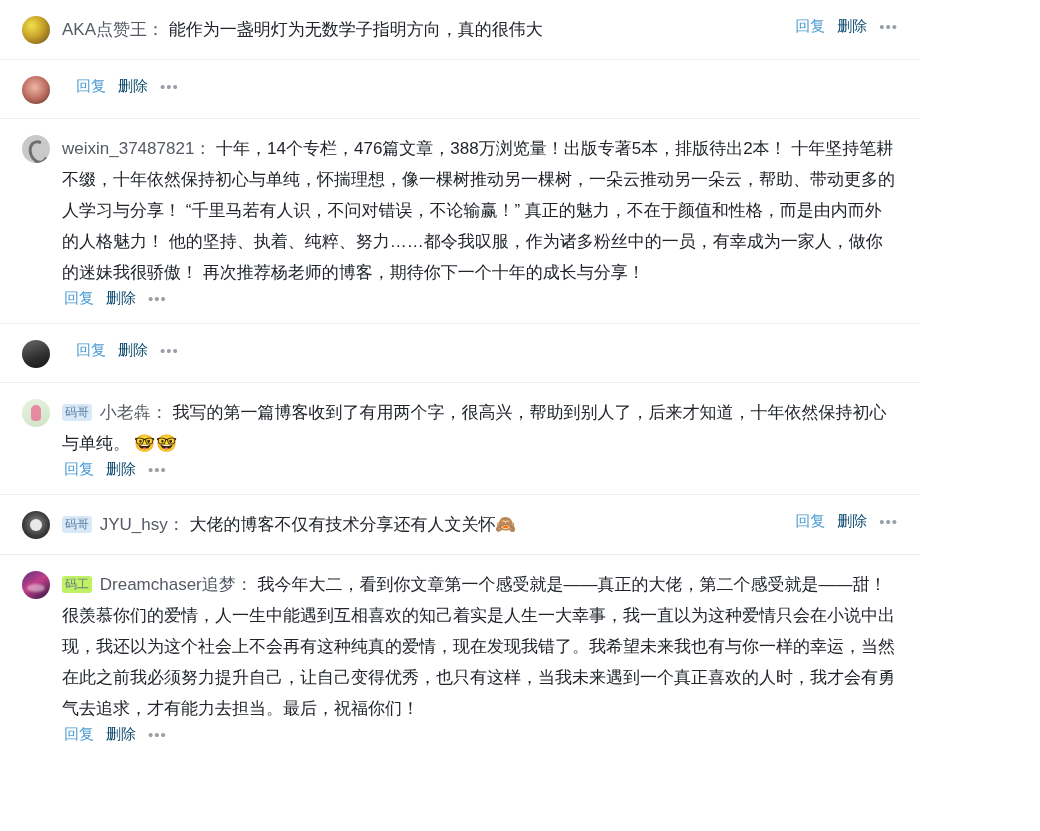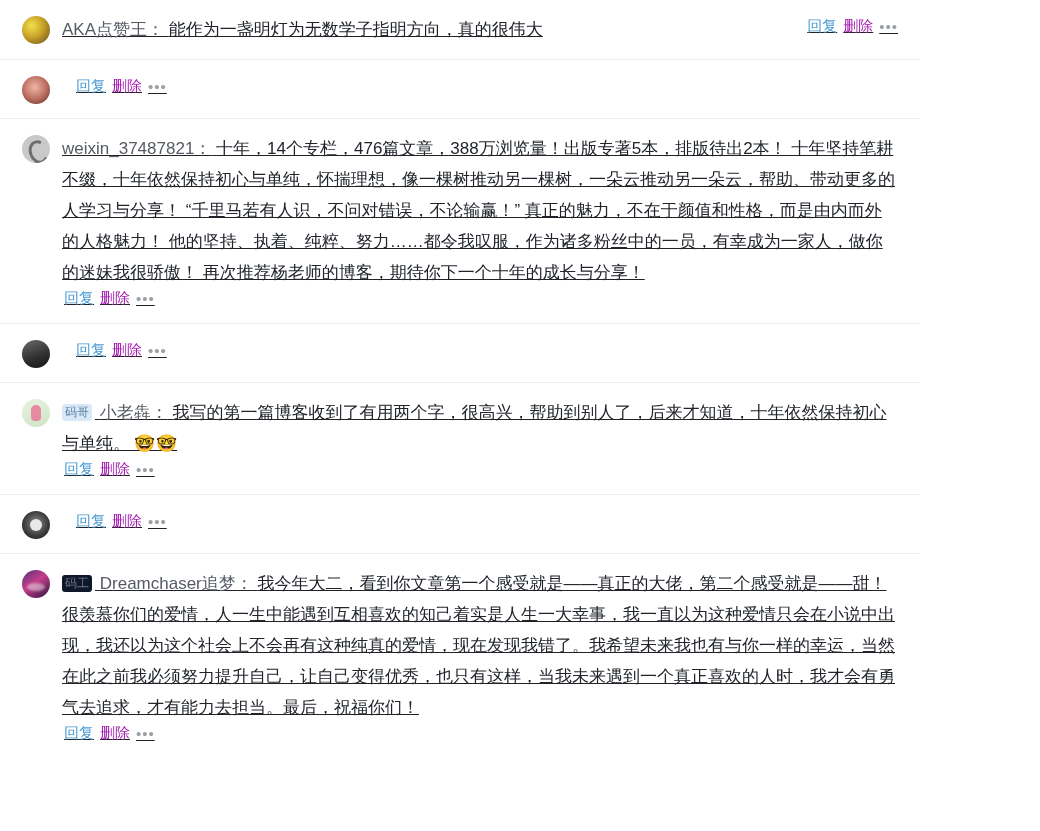--- a/index.html
+++ b/index.html
@@ -9,21 +9,20 @@
   }
   body {
     width: 1040px;
     height: 831px;
     font-family: "Liberation Sans", "DejaVu Sans", sans-serif;
     color: #222226;
     overflow: hidden;
   }
   .comment-list {
     width: 920px;
-    text-decoration: underline;
   }
   .comment {
     display: flex;
     align-items: flex-start;
     padding: 14px 22px 14px 22px;
     border-bottom: 1px solid #ededed;
     box-sizing: border-box;
   }
   .comment:last-child {
     border-bottom: none;
@@ -99,52 +98,52 @@
     font-size: 12px;
     line-height: 17px;
     border-radius: 3px;
     padding: 0 3px;
     margin-right: 3px;
     position: relative;
     top: -2px;
     white-space: nowrap;
   }
   .badge.worker {
-    background: #0f172a;
+    background: #bef264;
     color: #6d7586;
   }
   .uname {
     color: #555a63;
     font-size: 17px;
   }
   .text {
     color: #21252b;
   }
   .actions {
     display: inline-flex;
     align-items: center;
-    gap: 6px;
+    gap: 12px;
     white-space: nowrap;
     margin-left: 14px;
     position: relative;
     top: -1px;
   }
   .actions.block {
     display: flex;
     margin-left: 0;
     margin-top: 2px;
     padding-left: 2px;
   }
   .act {
     font-size: 15px;
     color: #4b9cd3;
     cursor: pointer;
   }
   .act.del {
-    color: #a21caf;
+    color: #0c4a6e;
     text-align: center;
   }
   .dots {
     color: #9aa0a6;
     font-size: 15px;
     letter-spacing: 1px;
     cursor: pointer;
   }
   .row-inline {
     display: flex;
@@ -237,20 +236,27 @@
         <span class="act del">删除</span>
         <span class="dots">•••</span>
       </div>
     </div>
   </div>
 
   <div class="comment">
     <div class="avatar a6"></div>
     <div class="body">
       <div class="row-inline">
+        <div class="flow">
+          <span class="line">
+            <span class="badge">码哥</span>
+            <span class="uname">JYU_hsy：</span>
+            <span class="text">大佬的博客不仅有技术分享还有人文关怀🙈</span>
+          </span>
+        </div>
         <div class="actions">
           <span class="act">回复</span>
           <span class="act del">删除</span>
           <span class="dots">•••</span>
         </div>
       </div>
     </div>
   </div>
 
   <div class="comment">

